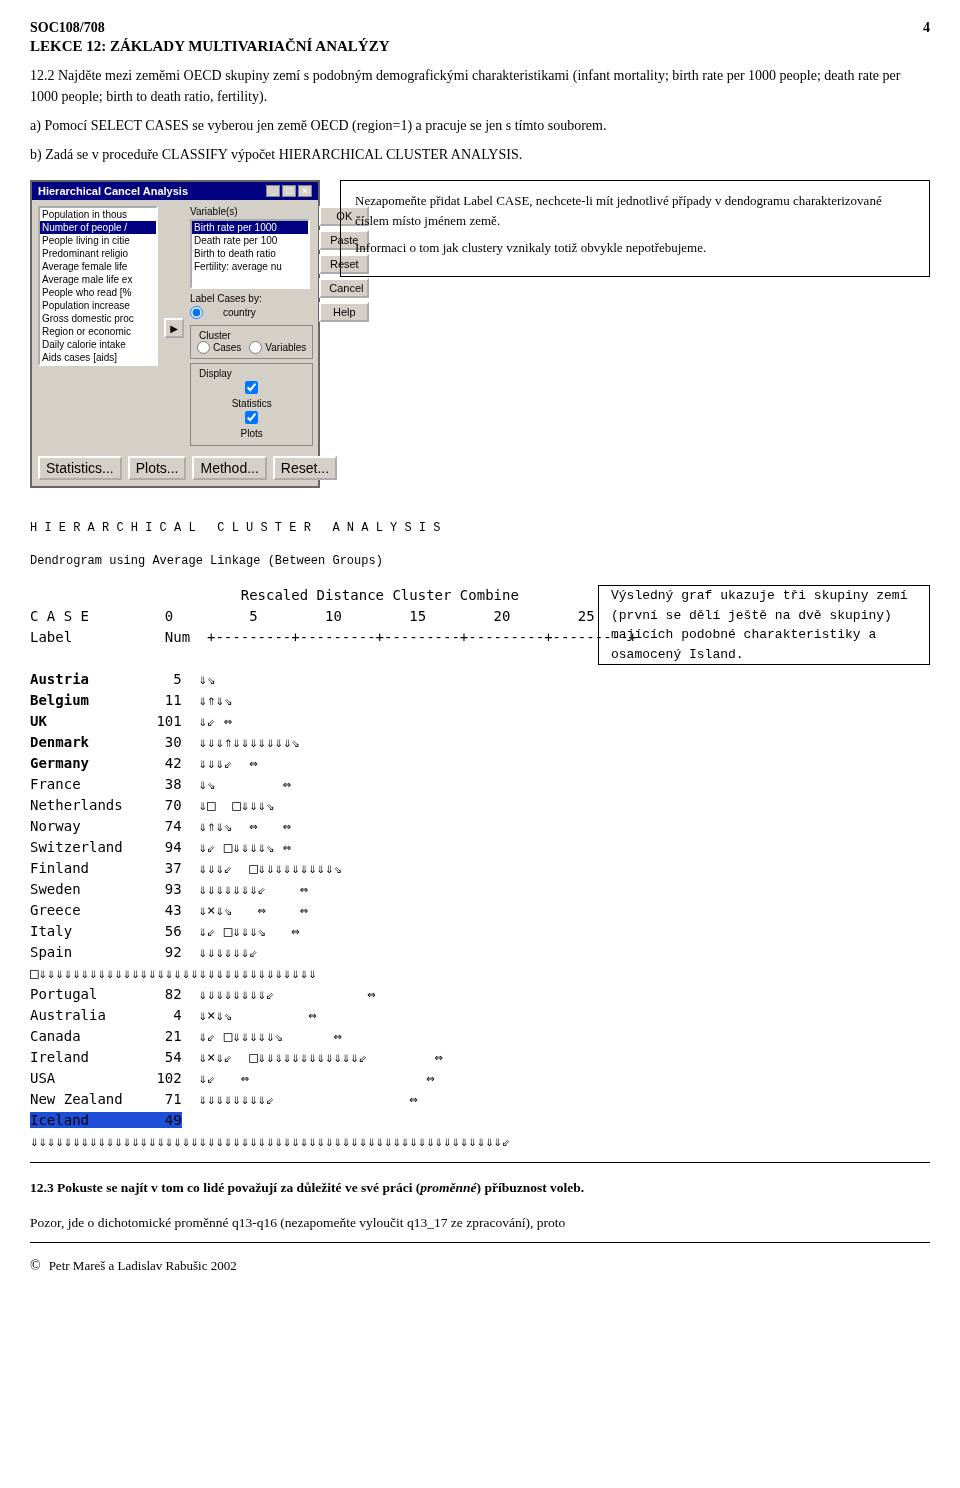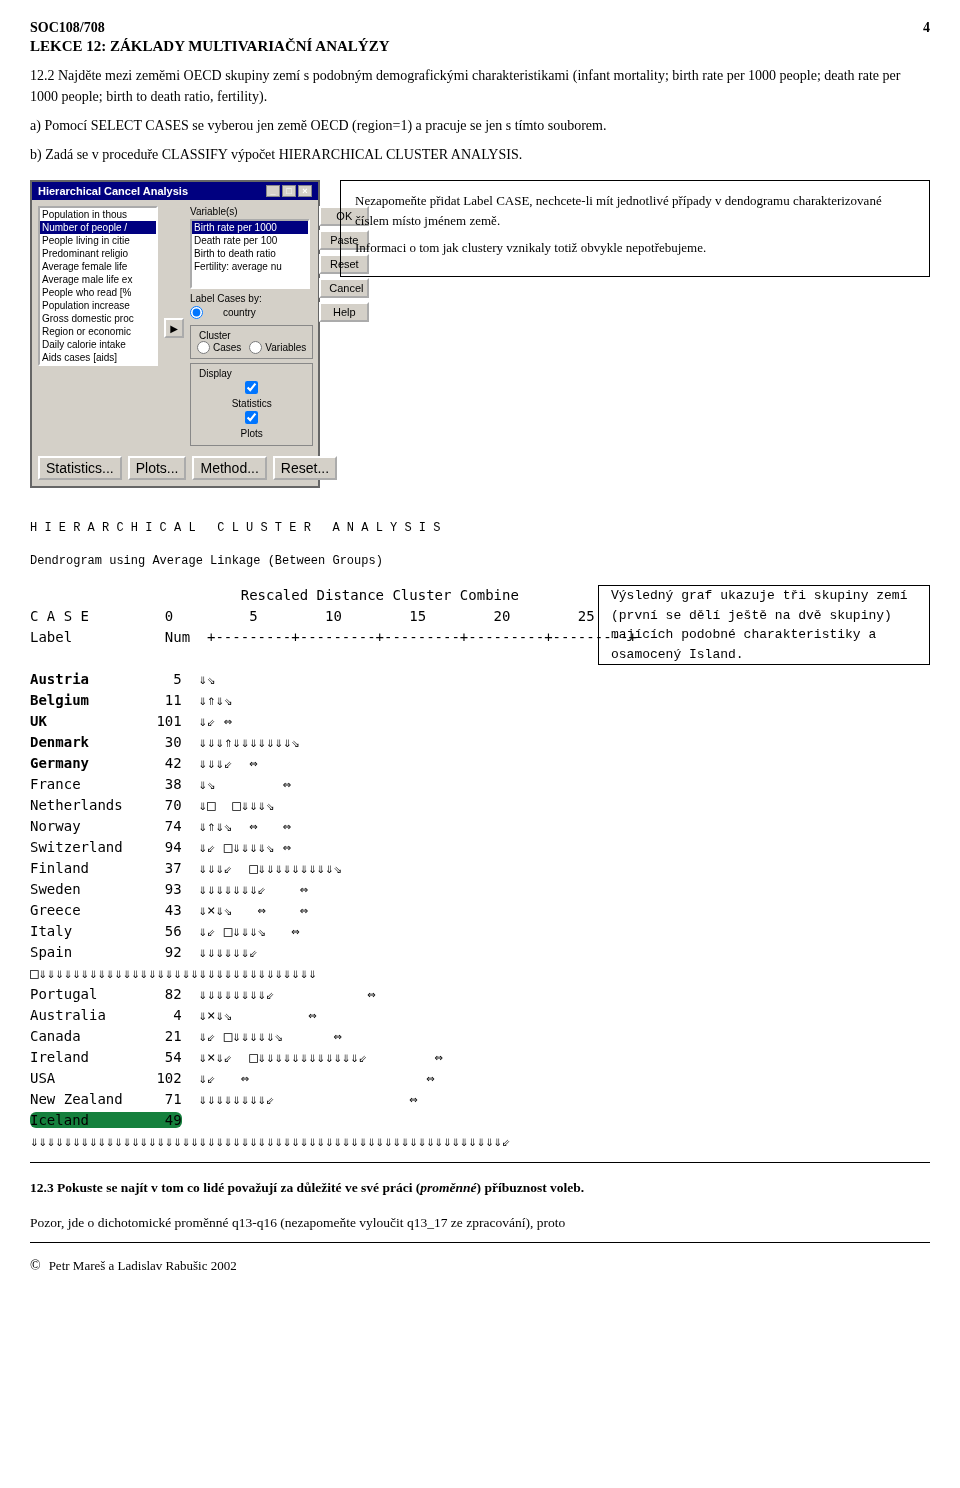--- a/index.html
+++ b/index.html
@@ -371,21 +371,21 @@
 Greece          43  ⇓×⇓⇘   ⇔    ⇔
 Italy           56  ⇓⇙ □⇓⇓⇓⇘   ⇔
 Spain           92  ⇓⇓⇓⇓⇓⇓⇙
 □⇓⇓⇓⇓⇓⇓⇓⇓⇓⇓⇓⇓⇓⇓⇓⇓⇓⇓⇓⇓⇓⇓⇓⇓⇓⇓⇓⇓⇓⇓⇓⇓⇓
 Portugal        82  ⇓⇓⇓⇓⇓⇓⇓⇓⇙           ⇔
 Australia        4  ⇓×⇓⇘         ⇔
 Canada          21  ⇓⇙ □⇓⇓⇓⇓⇓⇘      ⇔
 Ireland         54  ⇓×⇓⇙  □⇓⇓⇓⇓⇓⇓⇓⇓⇓⇓⇓⇓⇙        ⇔
 USA            102  ⇓⇙   ⇔                     ⇔
 New Zealand     71  ⇓⇓⇓⇓⇓⇓⇓⇓⇙                ⇔
-<span style="background:#15803d;border-radius:6px;">Iceland         49</span>
+<span style="background:#1d4ed8;">Iceland         49</span>
 ⇓⇓⇓⇓⇓⇓⇓⇓⇓⇓⇓⇓⇓⇓⇓⇓⇓⇓⇓⇓⇓⇓⇓⇓⇓⇓⇓⇓⇓⇓⇓⇓⇓⇓⇓⇓⇓⇓⇓⇓⇓⇓⇓⇓⇓⇓⇓⇓⇓⇓⇓⇓⇓⇓⇓⇓⇙</pre>
 </div>
 
 <hr>
 
 <p class="bottom-text">
   <span class="bold">12.3 Pokuste se najít v tom co lidé považují za důležité ve své práci (<span class="italic">proměnné</span>) příbuznost voleb.</span>
 </p>
 <p class="bottom-text">Pozor, jde o dichotomické proměnné q13-q16 (nezapomeňte vyloučit q13_17 ze zpracování), proto</p>
 

